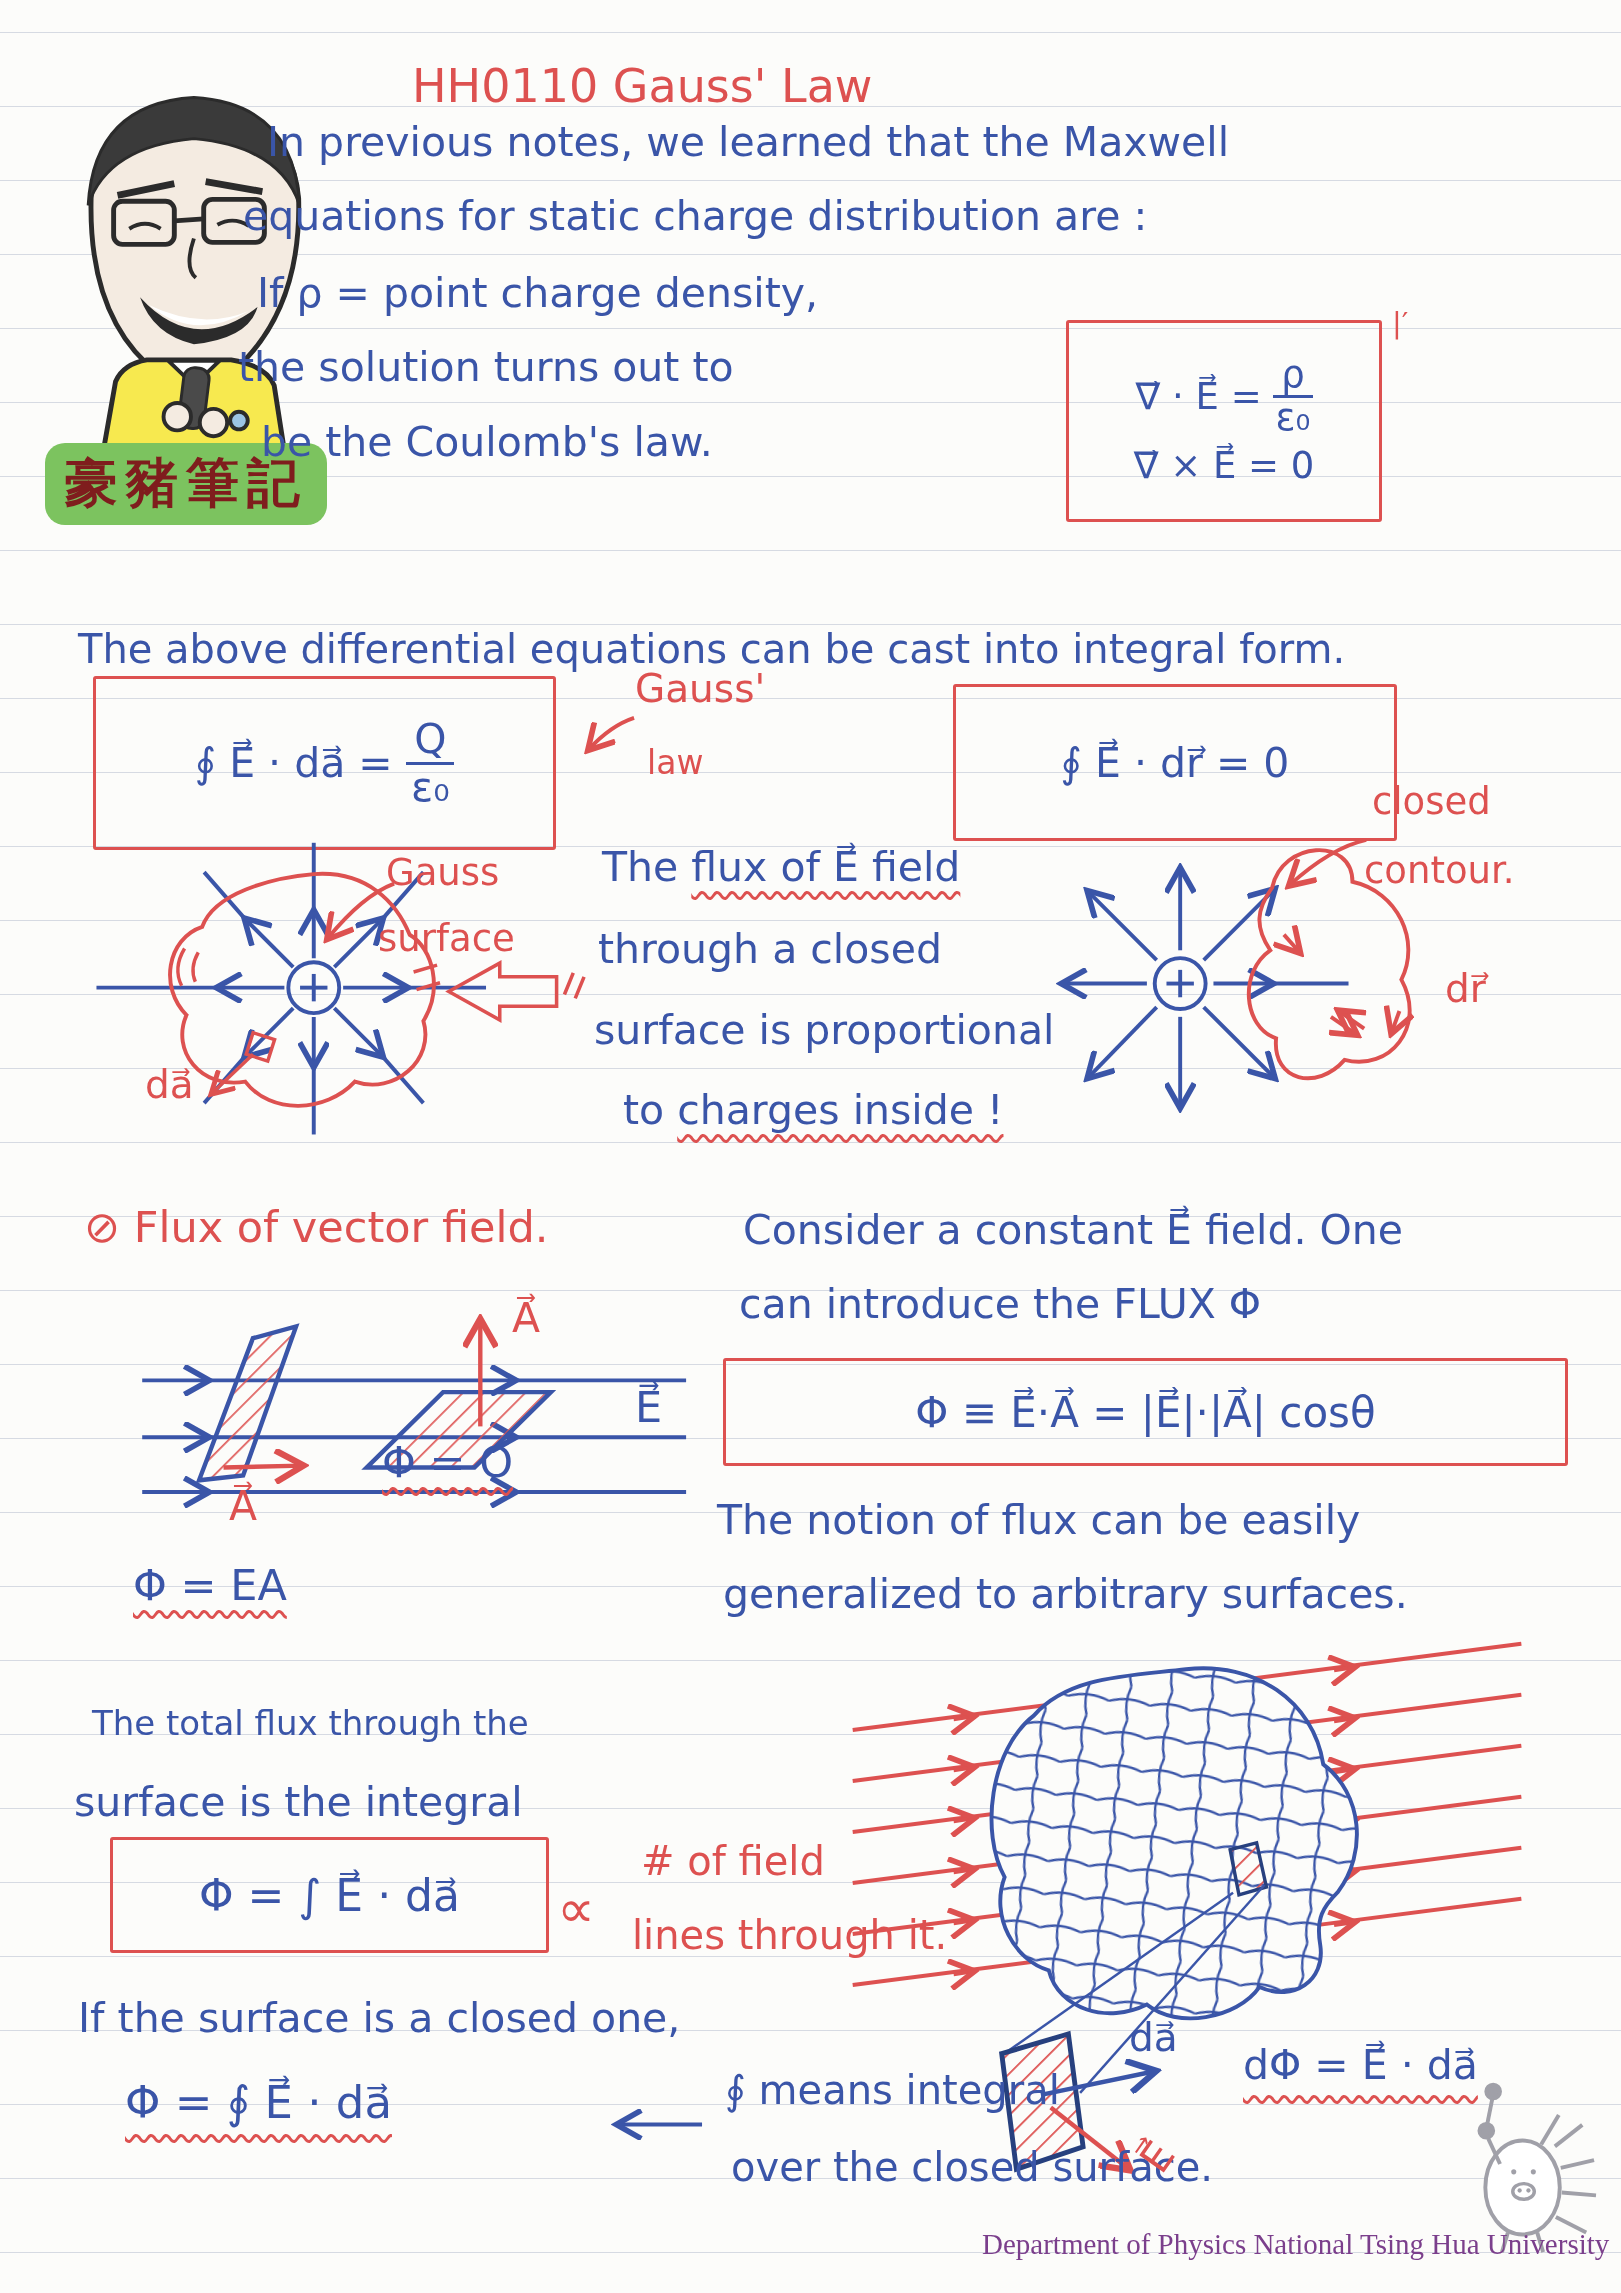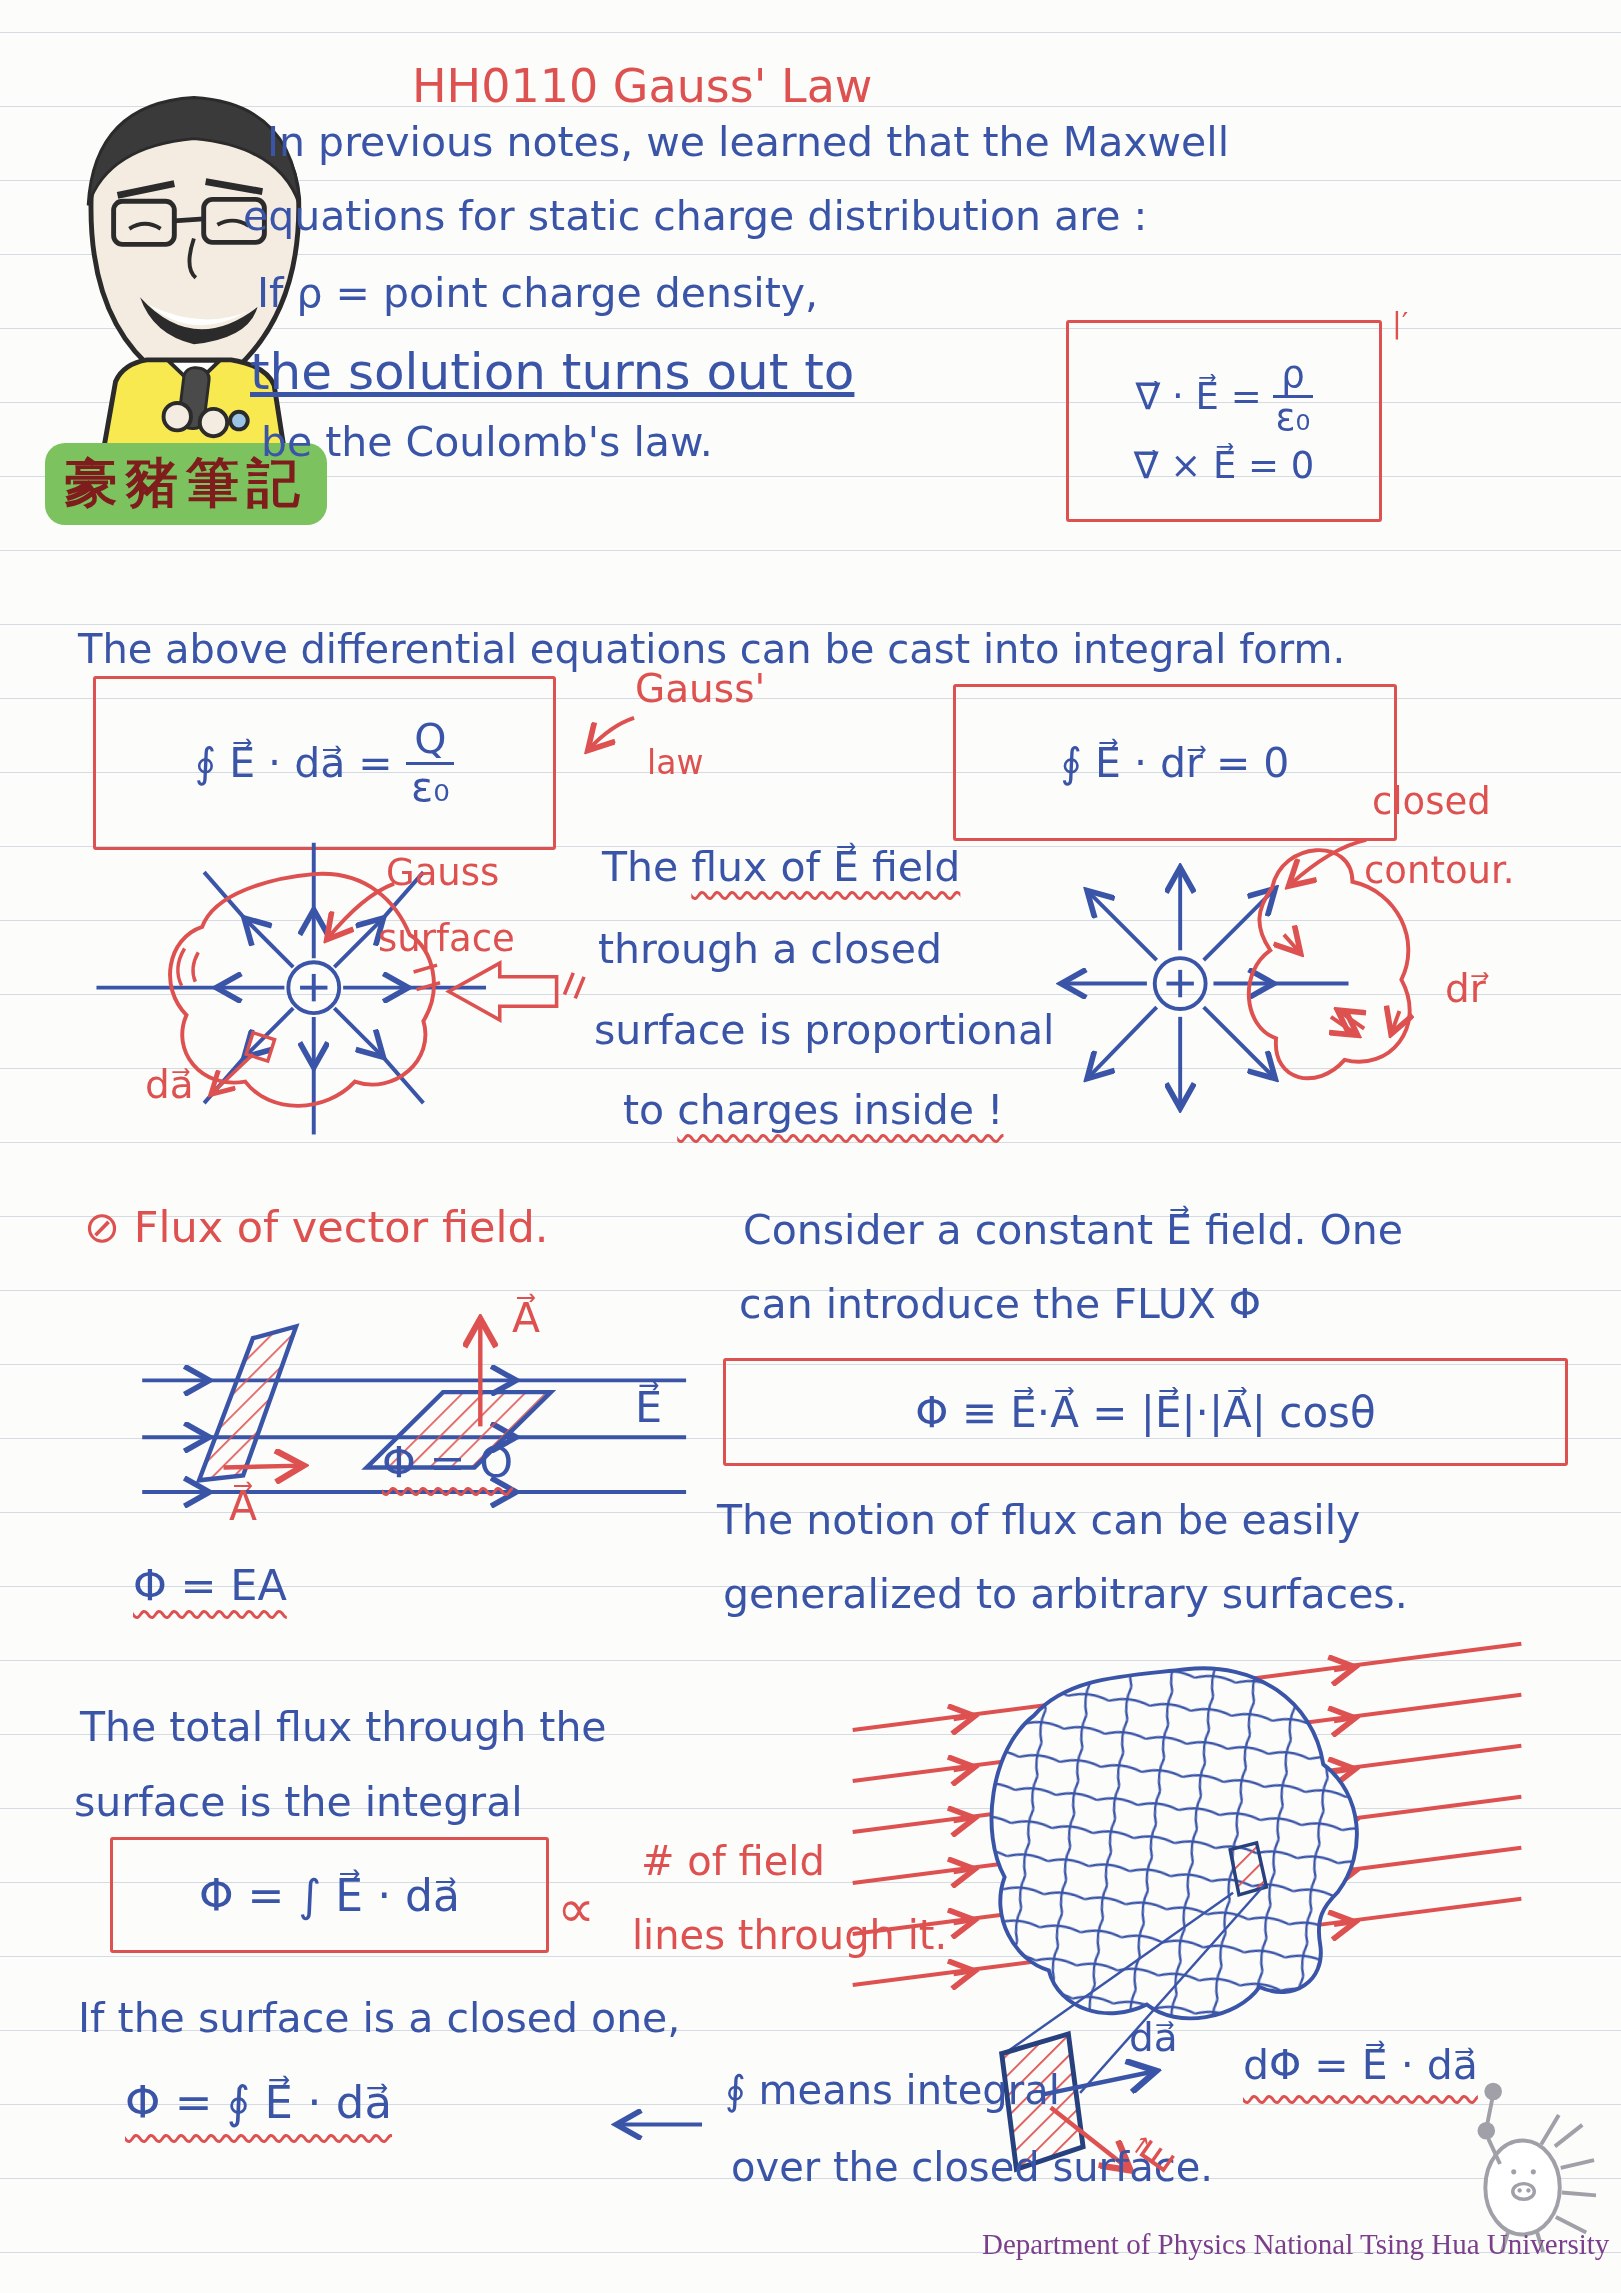--- a/index.html
+++ b/index.html
@@ -78,21 +78,21 @@
     <circle cx="196" cy="352" r="9" fill="#9cc4e4" stroke="#2b2b2b" stroke-width="4"></circle>
   </svg>
   <div class="badge" style="left:45px;top:443px;width:282px;height:82px;font-size:53px;">
     <span style="font-family:'DejaVu Sans',sans-serif;">豪豬筆記</span>
   </div>
 
   <span class="t r" style="left:412px;top:61px;font-size:46px;">HH0110  Gauss' Law</span>
   <span class="t b" style="left:267px;top:120px;font-size:41px;">In previous notes, we learned that the Maxwell</span>
   <span class="t b" style="left:243px;top:194px;font-size:41px;">equations for static charge distribution are :</span>
   <span class="t b" style="left:257px;top:271px;font-size:41px;">If ρ = point charge density,</span>
-  <span class="t b" style="left:250px;top:345px;font-size:50px;text-decoration:underline;">the solution turns out to</span>
+  <span class="t b" style="left:238px;top:345px;font-size:41px;">the solution turns out to</span>
   <span class="t b" style="left:261px;top:420px;font-size:41px;">be the Coulomb's law.</span>
 
   <div class="rb col" style="left:1066px;top:320px;width:316px;height:202px;font-size:37px;">
     <div class="row">
       <span>∇⃗ · E⃗  =</span>
       <span class="frac">
         <span class="num">ρ</span>
         <span>ε₀</span>
       </span>
     </div>
@@ -229,21 +229,21 @@
   </svg>
   <span class="t r" style="left:512px;top:1296px;font-size:41px;">A⃗</span>
   <span class="t b" style="left:635px;top:1384px;font-size:43px;">E⃗</span>
   <span class="t r" style="left:229px;top:1484px;font-size:41px;">A⃗</span>
   <span class="t b wavyr" style="left:382px;top:1439px;font-size:43px;">Φ = O</span>
   <span class="t b wavyr" style="left:133px;top:1562px;font-size:43px;">Φ = EA</span>
 
   <span class="t b" style="left:717px;top:1498px;font-size:41px;">The notion of flux can be easily</span>
   <span class="t b" style="left:723px;top:1572px;font-size:41px;">generalized to arbitrary surfaces.</span>
 
-  <span class="t b" style="left:80px;top:1705px;font-size:41px;">The total flux through the</span>
+  <span class="t b" style="left:92px;top:1705px;font-size:34px;">The total flux through the</span>
   <span class="t b" style="left:74px;top:1780px;font-size:41px;">surface is the integral</span>
   <div class="rb" style="left:110px;top:1837px;width:439px;height:116px;font-size:44px;">
     <span>Φ =  ∫ E⃗ · da⃗</span>
   </div>
   <span class="t r" style="left:557px;top:1880px;font-size:53px;">∝</span>
   <span class="t r" style="left:641px;top:1839px;font-size:40px;"># of field</span>
   <span class="t r" style="left:632px;top:1913px;font-size:40px;">lines through it.</span>
 
   <svg style="left:833px;top:1583px" width="708" height="652" viewBox="0 0 722 665">
     <g stroke="#dd5150" stroke-width="4" fill="none">

